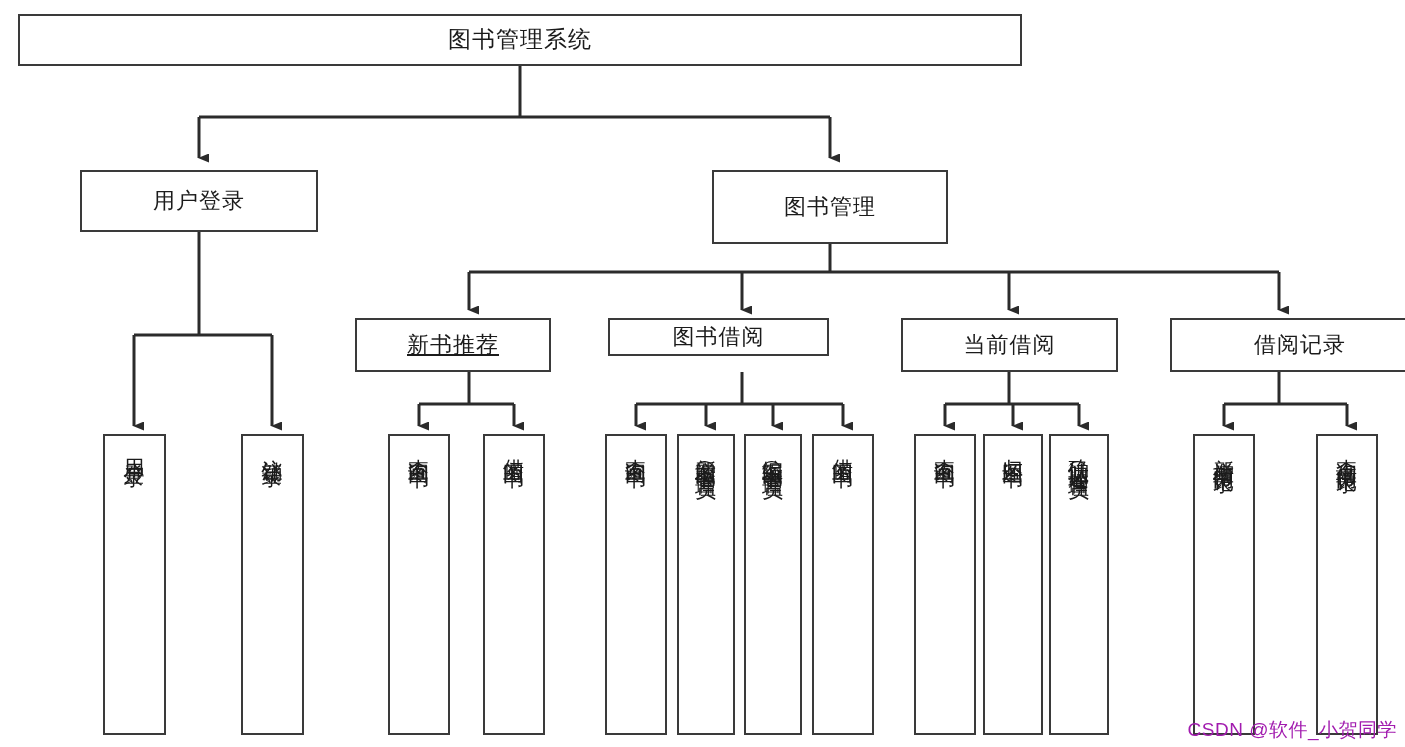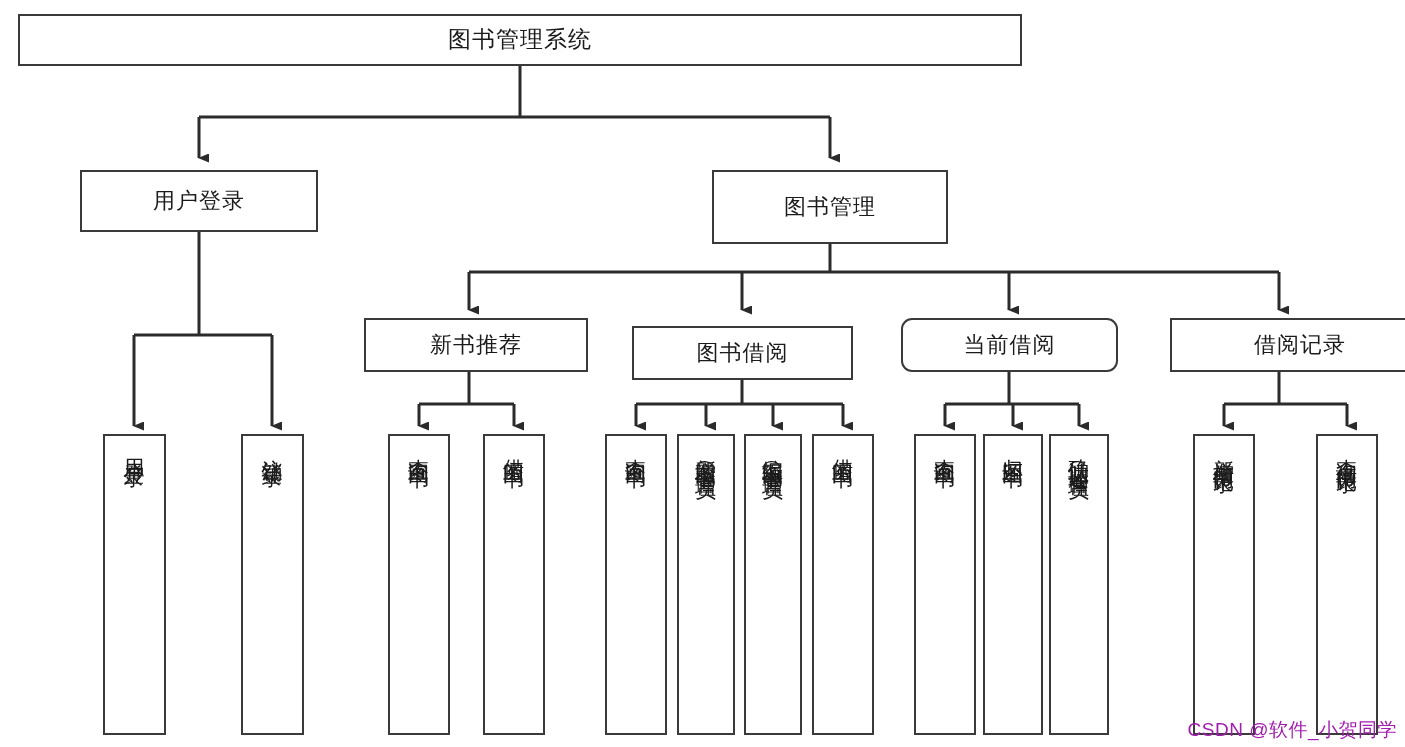--- a/index.html
+++ b/index.html
@@ -141,29 +141,29 @@
   </div>
 
   <div class="node horizontal" style="left:80px; top:170px; width:238px; height:62px;">
     <span class="node-label">用户登录</span>
   </div>
 
   <div class="node horizontal" style="left:712px; top:170px; width:236px; height:74px;">
     <span class="node-label">图书管理</span>
   </div>
 
-  <div class="node horizontal" style="left:364px; top:318px; width:224px; height:54px;">
+  <div class="node horizontal" style="left:355px; top:318px; width:196px; height:54px;text-decoration:underline;">
     <span class="node-label">新书推荐</span>
   </div>
 
-  <div class="node horizontal" style="left:632px; top:318px; width:221px; height:54px;margin-top:8px;">
+  <div class="node horizontal" style="left:608px; top:318px; width:221px; height:38px;">
     <span class="node-label">图书借阅</span>
   </div>
 
-  <div class="node horizontal" style="left:901px; top:318px; width:217px; height:54px;border-radius:11px;">
+  <div class="node horizontal" style="left:901px; top:318px; width:217px; height:54px;">
     <span class="node-label">当前借阅</span>
   </div>
 
   <div class="node horizontal" style="left:1170px; top:318px; width:260px; height:54px;">
     <span class="node-label">借阅记录</span>
   </div>
 
   <div class="node vertical" style="left:103px; top:434px; width:63px; height:301px;">
     <span class="node-label">用户登录</span>
   </div>

